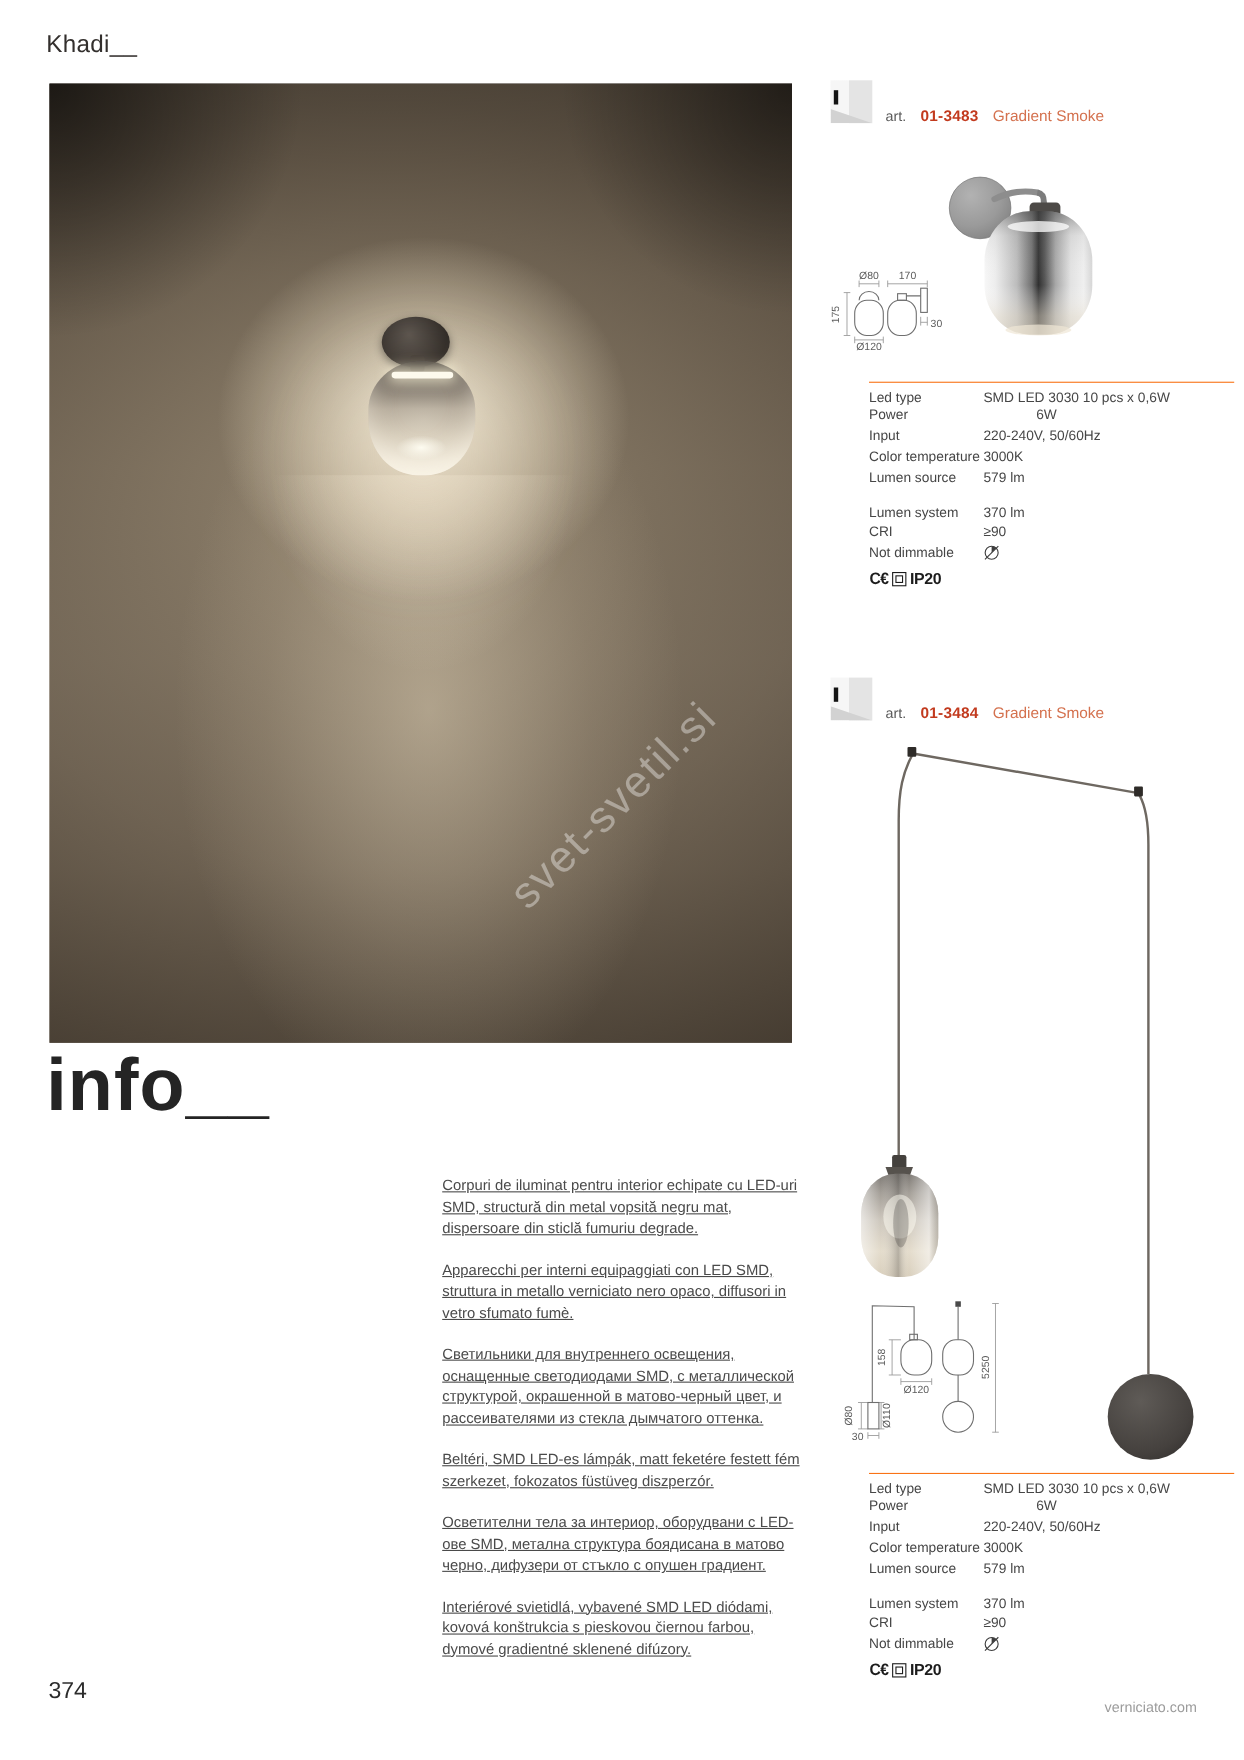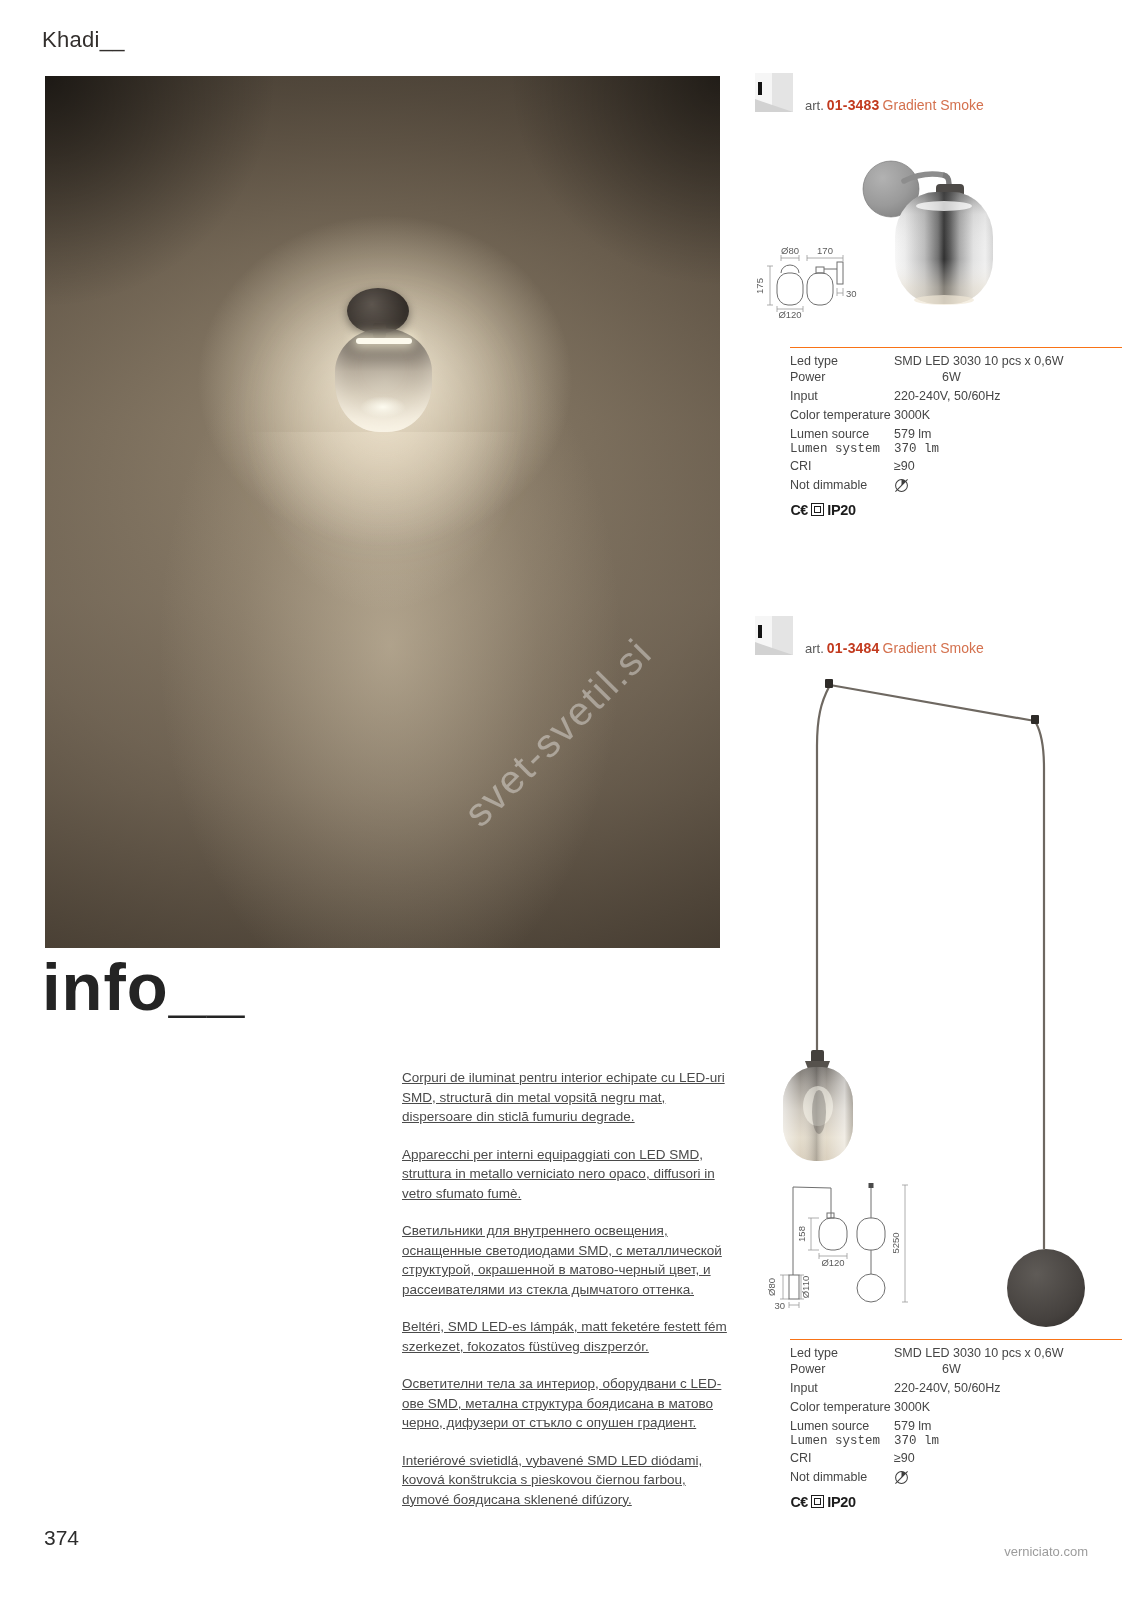--- a/index.html
+++ b/index.html
@@ -40,30 +40,30 @@
   .info-heading{left:42px;top:948px;font-size:67px;font-weight:700;letter-spacing:1px;color:#242424;}
   .desc-en{left:45px;top:1068px;width:345px;font-size:13.5px;line-height:19.5px;font-weight:700;color:#2f2f2f;}
   .desc-col{left:402px;top:1068px;width:325px;font-size:13.5px;line-height:19.5px;color:#4a4a4a;}
   .desc-col p{margin:0 0 18px 0;text-decoration:underline;}
 
   
   .app-icon{width:38px;height:39px;background:linear-gradient(to right,#f6f6f6 0 45%,#e4e4e4 45% 100%);overflow:hidden;}
   .app-icon::before{content:"";position:absolute;left:0;bottom:0;width:100%;height:46%;
     background:#d2d2d2;clip-path:polygon(0 28%,100% 100%,0 100%);}
   .app-icon::after{content:"";position:absolute;left:3px;top:9px;width:4px;height:13px;background:#141414;}
-  .art-line{display:flex;align-items:baseline;gap:3px;font-size:14px;}
+  .art-line{display:flex;align-items:baseline;gap:13px;font-size:14px;}
   .art-label{color:#5a5a5a;font-size:13px;}
   .art-number{color:#c23a1e;font-weight:700;letter-spacing:.2px;}
   .finish-name{color:#d4714e;}
 
   
   .spec-table{left:790px;width:332px;border-top:1px solid #f97316;font-size:12.5px;color:#464646;}
   .spec-row{display:flex;line-height:14px;}
   .spec-row .lbl{width:104px;flex:none;}
-  .mt6{margin-top:6px;} .mt2{margin-top:2px;gap:48px;} .mt5{margin-top:5px;} .mt1{margin-top:1px;font-family:Liberation Mono, monospace;} .mt3{margin-top:3px;}
+  .mt6{margin-top:6px;} .mt2{margin-top:2px;gap:48px;} .mt5{margin-top:5px;} .mt1{margin-top:18px;} .mt3{margin-top:3px;}
   .certs{display:flex;align-items:center;gap:3px;margin-top:5px;}
   .ce{font-weight:700;font-size:15px;letter-spacing:-.5px;color:#1c1c1c;transform:scaleX(.95);}
   .class2{width:11px;height:11px;border:1.4px solid #1c1c1c;display:flex;align-items:center;justify-content:center;}
   .class2 i{display:block;width:5px;height:5px;border:1px solid #1c1c1c;}
   .ip{font-weight:700;font-size:14.5px;color:#1c1c1c;letter-spacing:-.3px;}
 
   
   .page-number{left:44px;top:1526px;font-size:21px;color:#2c2c2c;}
   .website{right:43px;top:1544px;font-size:13px;color:#9c9c9c;}
 
@@ -350,19 +350,19 @@
     </div>
   </div>
 
   <div class="abs info-heading">info__</div>
   <div class="abs desc-col">
     <p>Corpuri de iluminat pentru interior echipate cu LED-uri SMD, structură din metal vopsită negru mat, dispersoare din sticlă fumuriu degrade.</p>
     <p>Apparecchi per interni equipaggiati con LED SMD, struttura in metallo verniciato nero opaco, diffusori in vetro sfumato fumè.</p>
     <p>Светильники для внутреннего освещения, оснащенные светодиодами SMD, с металлической структурой, окрашенной в матово-черный цвет, и рассеивателями из стекла дымчатого оттенка.</p>
     <p>Beltéri, SMD LED-es lámpák, matt feketére festett fém szerkezet, fokozatos füstüveg diszperzór.</p>
     <p>Осветителни тела за интериор, оборудвани с LED-ове SMD, метална структура боядисана в матово черно, дифузери от стъкло с опушен градиент.</p>
-    <p>Interiérové svietidlá, vybavené SMD LED diódami, kovová konštrukcia s pieskovou čiernou farbou, dymové боядисана sklenené difúzory.</p>
+    <p>Interiérové svietidlá, vybavené SMD LED diódami, kovová konštrukcia s pieskovou čiernou farbou, dymové gradientné sklenené difúzory.</p>
   </div>
 
   <div class="abs page-number">374</div>
   <div class="abs website">verniciato.com</div>
 
 </div>
 
 </body></html>

